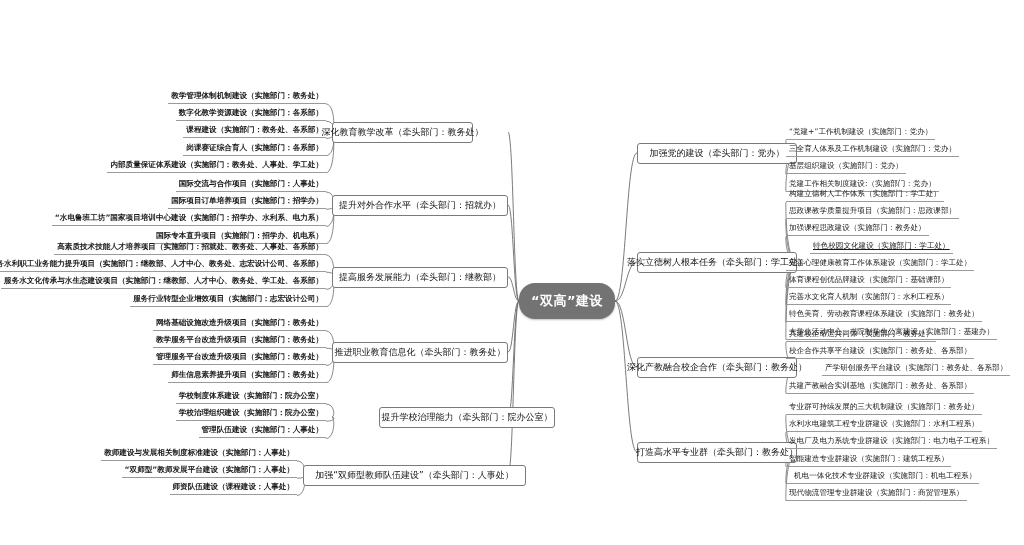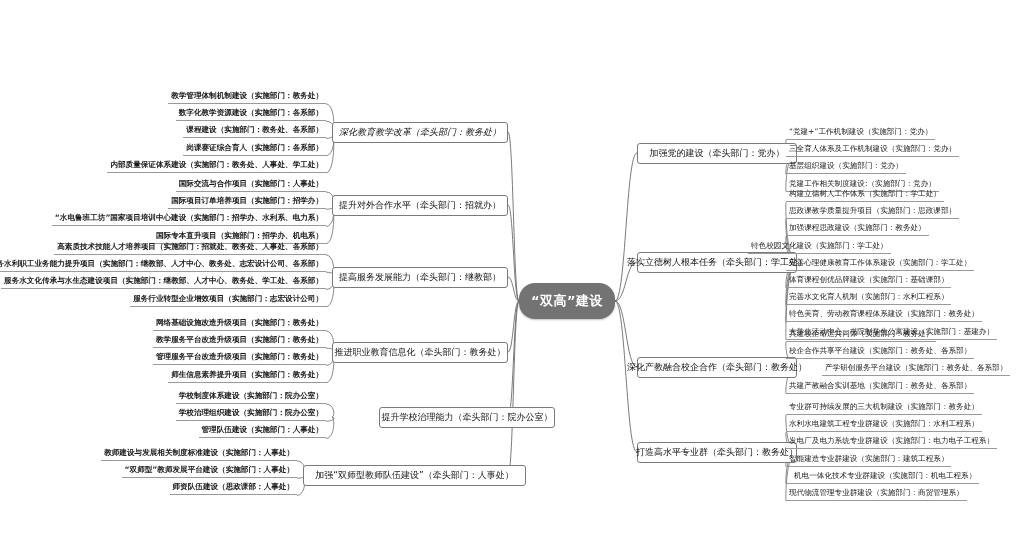--- a/index.html
+++ b/index.html
@@ -93,21 +93,21 @@
       <path d="M 615 301 C 626 301, 626 452, 637 452" fill="none" stroke="#6b6b6b" stroke-width="0.9"></path>
       <path d="M 797 452 C 785.5 452, 785.5 415, 786 415" fill="none" stroke="#6b6b6b" stroke-width="0.8"></path>
       <path d="M 797 452 C 785.5 452, 785.5 432.2, 786 432.2" fill="none" stroke="#6b6b6b" stroke-width="0.8"></path>
       <path d="M 797 452 C 785.5 452, 785.5 449.4, 786 449.4" fill="none" stroke="#6b6b6b" stroke-width="0.8"></path>
       <path d="M 797 452 C 785.5 452, 785.5 466.6, 786 466.6" fill="none" stroke="#6b6b6b" stroke-width="0.8"></path>
       <path d="M 797 452 C 785.5 452, 785.5 483.8, 786 483.8" fill="none" stroke="#6b6b6b" stroke-width="0.8"></path>
       <path d="M 797 452 C 785.5 452, 785.5 501, 786 501" fill="none" stroke="#6b6b6b" stroke-width="0.8"></path>
     </svg>
   <div id="nodes">
       <div class="node root" style="left: 519px; top: 283px; width: 96px; height: 36px; background: #737373;">“双高”建设</div>
-      <div class="node branch" style="left: 332px; top: 122px; width: 176px; font-style: italic;">深化教育教学改革（牵头部门：教务处）</div>
+      <div class="node branch" style="left: 332px; top: 122px; width: 141px;">深化教育教学改革（牵头部门：教务处）</div>
       <div class="node leaf l" style="top: 92px; right: 698px; left: auto; position: absolute;">教学管理体制机制建设（实施部门：教务处）</div>
       <div class="node leaf l" style="top: 109.2px; right: 698px; left: auto; position: absolute;">数字化教学资源建设（实施部门：各系部）</div>
       <div class="node leaf l" style="top: 126.4px; right: 698px; left: auto; position: absolute;">课程建设（实施部门：教务处、各系部）</div>
       <div class="node leaf l" style="top: 143.6px; right: 698px; left: auto; position: absolute;">岗课赛证综合育人（实施部门：各系部）</div>
       <div class="node leaf l" style="top: 160.8px; right: 698px; left: auto; position: absolute;">内部质量保证体系建设（实施部门：教务处、人事处、学工处）</div>
       <div class="node branch" style="left: 332px; top: 195px; width: 176px;">提升对外合作水平（牵头部门：招就办）</div>
       <div class="node leaf l" style="top: 180px; right: 698px; left: auto; position: absolute;">国际交流与合作项目（实施部门：人事处）</div>
       <div class="node leaf l" style="top: 197.2px; right: 698px; left: auto; position: absolute;">国际项目订单培养项目（实施部门：招学办）</div>
       <div class="node leaf l" style="top: 214.4px; right: 698px; left: auto; position: absolute;">“水电鲁班工坊”国家项目培训中心建设（实施部门：招学办、水利系、电力系）</div>
       <div class="node leaf l" style="top: 231.6px; right: 698px; left: auto; position: absolute;">国际专本直升项目（实施部门：招学办、机电系）</div>
@@ -121,31 +121,31 @@
       <div class="node leaf l" style="top: 336.2px; right: 698px; left: auto; position: absolute;">教学服务平台改造升级项目（实施部门：教务处）</div>
       <div class="node leaf l" style="top: 353.4px; right: 698px; left: auto; position: absolute;">管理服务平台改造升级项目（实施部门：教务处）</div>
       <div class="node leaf l" style="top: 370.6px; right: 698px; left: auto; position: absolute;">师生信息素养提升项目（实施部门：教务处）</div>
       <div class="node branch" style="left: 332px; top: 407px; width: 176px; margin-left: 47px;">提升学校治理能力（牵头部门：院办公室）</div>
       <div class="node leaf l" style="top: 392px; right: 698px; left: auto; position: absolute;">学校制度体系建设（实施部门：院办公室）</div>
       <div class="node leaf l" style="top: 409.2px; right: 698px; left: auto; position: absolute;">学校治理组织建设（实施部门：院办公室）</div>
       <div class="node leaf l" style="top: 426.4px; right: 698px; left: auto; position: absolute;">管理队伍建设（实施部门：人事处）</div>
       <div class="node branch" style="left: 303px; top: 465px; width: 223px;">加强“双师型教师队伍建设”（牵头部门：人事处）</div>
       <div class="node leaf l" style="top: 449px; right: 727px; left: auto; position: absolute;">教师建设与发展相关制度标准建设（实施部门：人事处）</div>
       <div class="node leaf l" style="top: 466.2px; right: 727px; left: auto; position: absolute;">“双师型”教师发展平台建设（实施部门：人事处）</div>
-      <div class="node leaf l" style="top: 483.4px; right: 727px; left: auto; position: absolute;">师资队伍建设（思政课部：人事处）</div>
+      <div class="node leaf l" style="top: 483.4px; right: 727px; left: auto; position: absolute;">师资队伍建设（课程建设：人事处）</div>
       <div class="node branch" style="left: 637px; top: 143px; width: 160px;">加强党的建设（牵头部门：党办）</div>
       <div class="node leaf r" style="top: 128px; left: 786px;">“党建+”工作机制建设（实施部门：党办）</div>
       <div class="node leaf r" style="top: 145.2px; left: 786px;">三全育人体系及工作机制建设（实施部门：党办）</div>
       <div class="node leaf r" style="top: 162.4px; left: 786px;">基层组织建设（实施部门：党办）</div>
       <div class="node leaf r" style="top: 179.6px; left: 786px;">党建工作相关制度建设:（实施部门：党办）</div>
       <div class="node branch" style="left: 637px; top: 252px; width: 160px;">落实立德树人根本任务（牵头部门：学工处）</div>
       <div class="node leaf r" style="top: 190px; left: 786px;">构建立德树人工作体系（实施部门：学工处）</div>
       <div class="node leaf r" style="top: 207.2px; left: 786px;">思政课教学质量提升项目（实施部门：思政课部）</div>
       <div class="node leaf r" style="top: 224.4px; left: 786px;">加强课程思政建设（实施部门：教务处）</div>
-      <div class="node leaf r" style="top: 241.6px; left: 748px;">特色校园文化建设（实施部门：学工处）</div>
+      <div class="node leaf r" style="top: 241.6px; left: 810px; text-decoration: underline;">特色校园文化建设（实施部门：学工处）</div>
       <div class="node leaf r" style="top: 258.8px; left: 786px;">完善心理健康教育工作体系建设（实施部门：学工处）</div>
       <div class="node leaf r" style="top: 276px; left: 786px;">体育课程创优品牌建设（实施部门：基础课部）</div>
       <div class="node leaf r" style="top: 293.2px; left: 786px;">完善水文化育人机制（实施部门：水利工程系）</div>
       <div class="node leaf r" style="top: 310.4px; left: 786px;">特色美育、劳动教育课程体系建设（实施部门：教务处）</div>
       <div class="node leaf r" style="top: 327.6px; left: 786px;">大学生活动中心、书院制学生公寓建设（实施部门：基建办）</div>
       <div class="node branch" style="left: 637px; top: 357px; width: 160px;">深化产教融合校企合作（牵头部门：教务处）</div>
       <div class="node leaf r" style="top: 330px; left: 786px;">共建校企命运共同体（实施部门：教务处）</div>
       <div class="node leaf r" style="top: 347.2px; left: 786px;">校企合作共享平台建设（实施部门：教务处、各系部）</div>
       <div class="node leaf r" style="top: 364.4px; left: 786px; margin-left: 36px;">产学研创服务平台建设（实施部门：教务处、各系部）</div>
       <div class="node leaf r" style="top: 381.6px; left: 786px;">共建产教融合实训基地（实施部门：教务处、各系部）</div>

